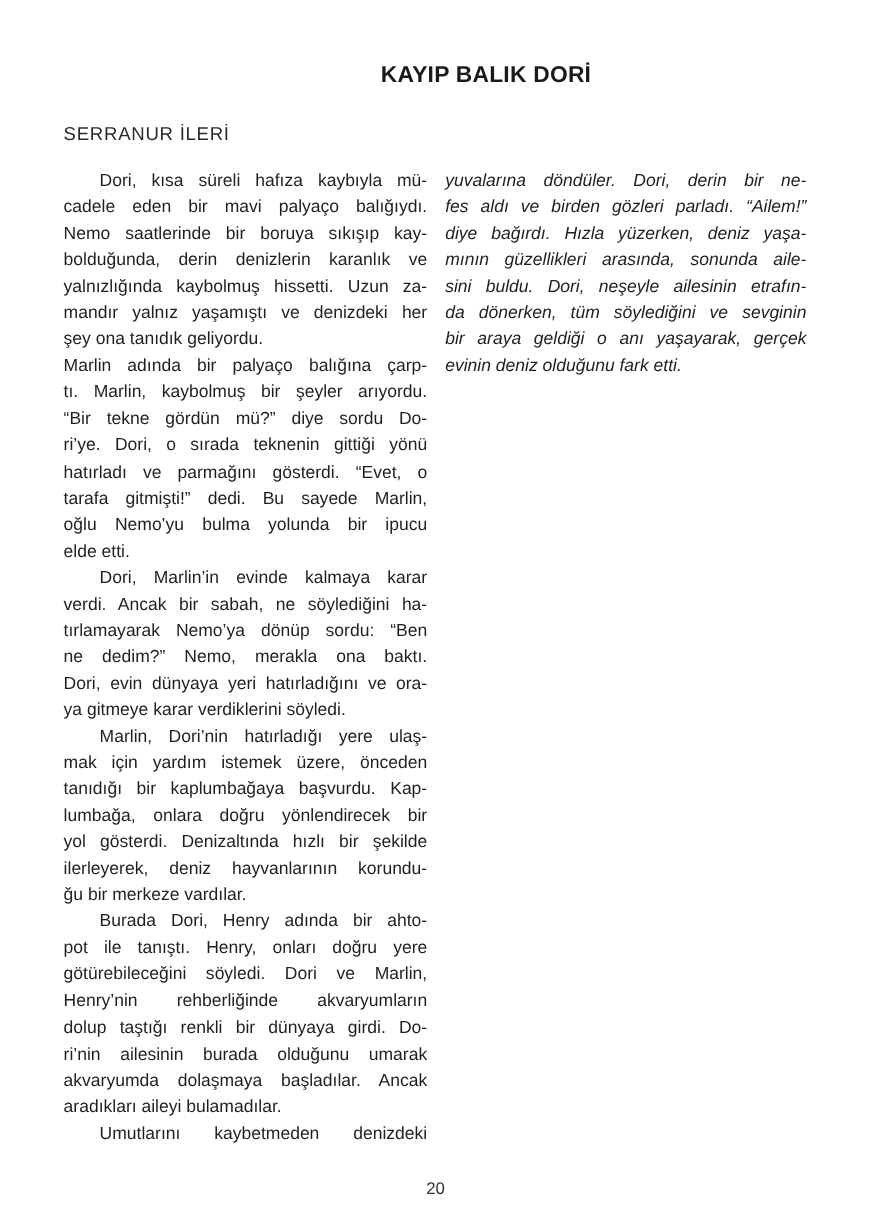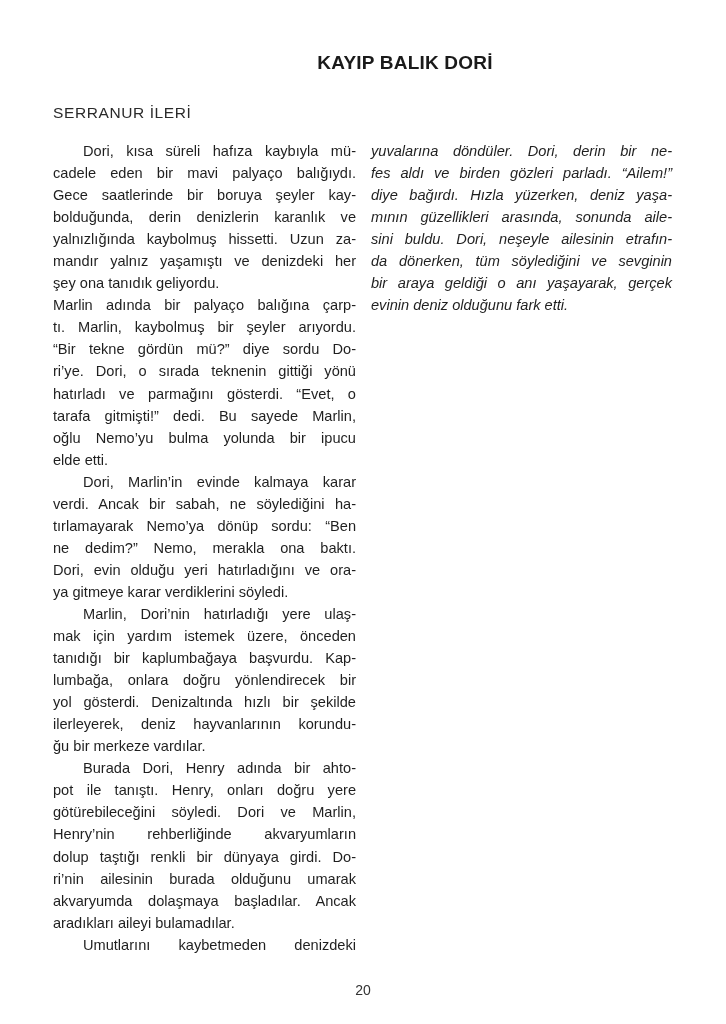--- a/index.html
+++ b/index.html
@@ -20,38 +20,38 @@
 </style>
 </head>
 <body>
 
 <div class="title">KAYIP BALIK DORİ</div>
 <div class="author">SERRANUR İLERİ</div>
 
 <div class="col left" id="col-left">
     <div class="line indent">Dori, kısa süreli hafıza kaybıyla mü-</div>
     <div class="line">cadele eden bir mavi palyaço balığıydı.</div>
-    <div class="line">Gece saatlerinde bir boruya şeyler kay-</div>
+    <div class="line">Nemo saatlerinde bir boruya sıkışıp kay-</div>
     <div class="line">bolduğunda, derin denizlerin karanlık ve</div>
     <div class="line">yalnızlığında kaybolmuş hissetti. Uzun za-</div>
     <div class="line">mandır yalnız yaşamıştı ve denizdeki her</div>
     <div class="line last">şey ona tanıdık geliyordu.</div>
     <div class="line">Marlin adında bir palyaço balığına çarp-</div>
     <div class="line">tı. Marlin, kaybolmuş bir şeyler arıyordu.</div>
     <div class="line">“Bir tekne gördün mü?” diye sordu Do-</div>
     <div class="line">ri’ye. Dori, o sırada teknenin gittiği yönü</div>
     <div class="line">hatırladı ve parmağını gösterdi. “Evet, o</div>
     <div class="line">tarafa gitmişti!” dedi. Bu sayede Marlin,</div>
     <div class="line">oğlu Nemo’yu bulma yolunda bir ipucu</div>
     <div class="line last">elde etti.</div>
     <div class="line indent">Dori, Marlin’in evinde kalmaya karar</div>
     <div class="line">verdi. Ancak bir sabah, ne söylediğini ha-</div>
     <div class="line">tırlamayarak Nemo’ya dönüp sordu: “Ben</div>
     <div class="line">ne dedim?” Nemo, merakla ona baktı.</div>
-    <div class="line">Dori, evin olduğu yeri hatırladığını ve ora-</div>
+    <div class="line">Dori, evin dünyaya yeri hatırladığını ve ora-</div>
     <div class="line last">ya gitmeye karar verdiklerini söyledi.</div>
     <div class="line indent">Marlin, Dori’nin hatırladığı yere ulaş-</div>
     <div class="line">mak için yardım istemek üzere, önceden</div>
     <div class="line">tanıdığı bir kaplumbağaya başvurdu. Kap-</div>
     <div class="line">lumbağa, onlara doğru yönlendirecek bir</div>
     <div class="line">yol gösterdi. Denizaltında hızlı bir şekilde</div>
     <div class="line">ilerleyerek, deniz hayvanlarının korundu-</div>
     <div class="line last">ğu bir merkeze vardılar.</div>
     <div class="line indent">Burada Dori, Henry adında bir ahto-</div>
     <div class="line">pot ile tanıştı. Henry, onları doğru yere</div>

